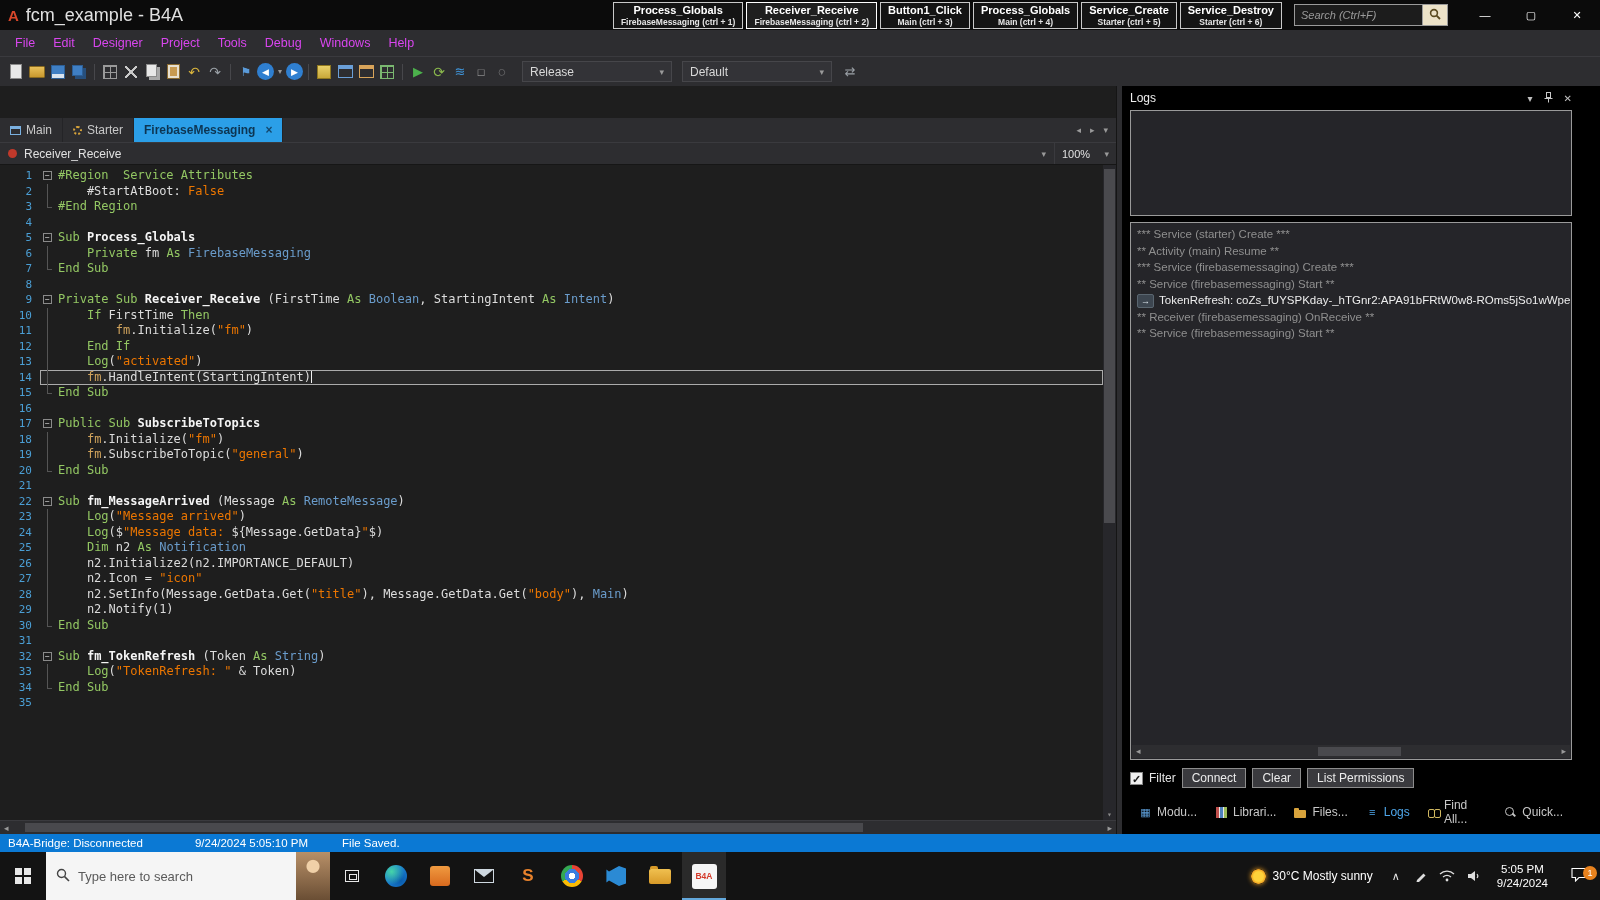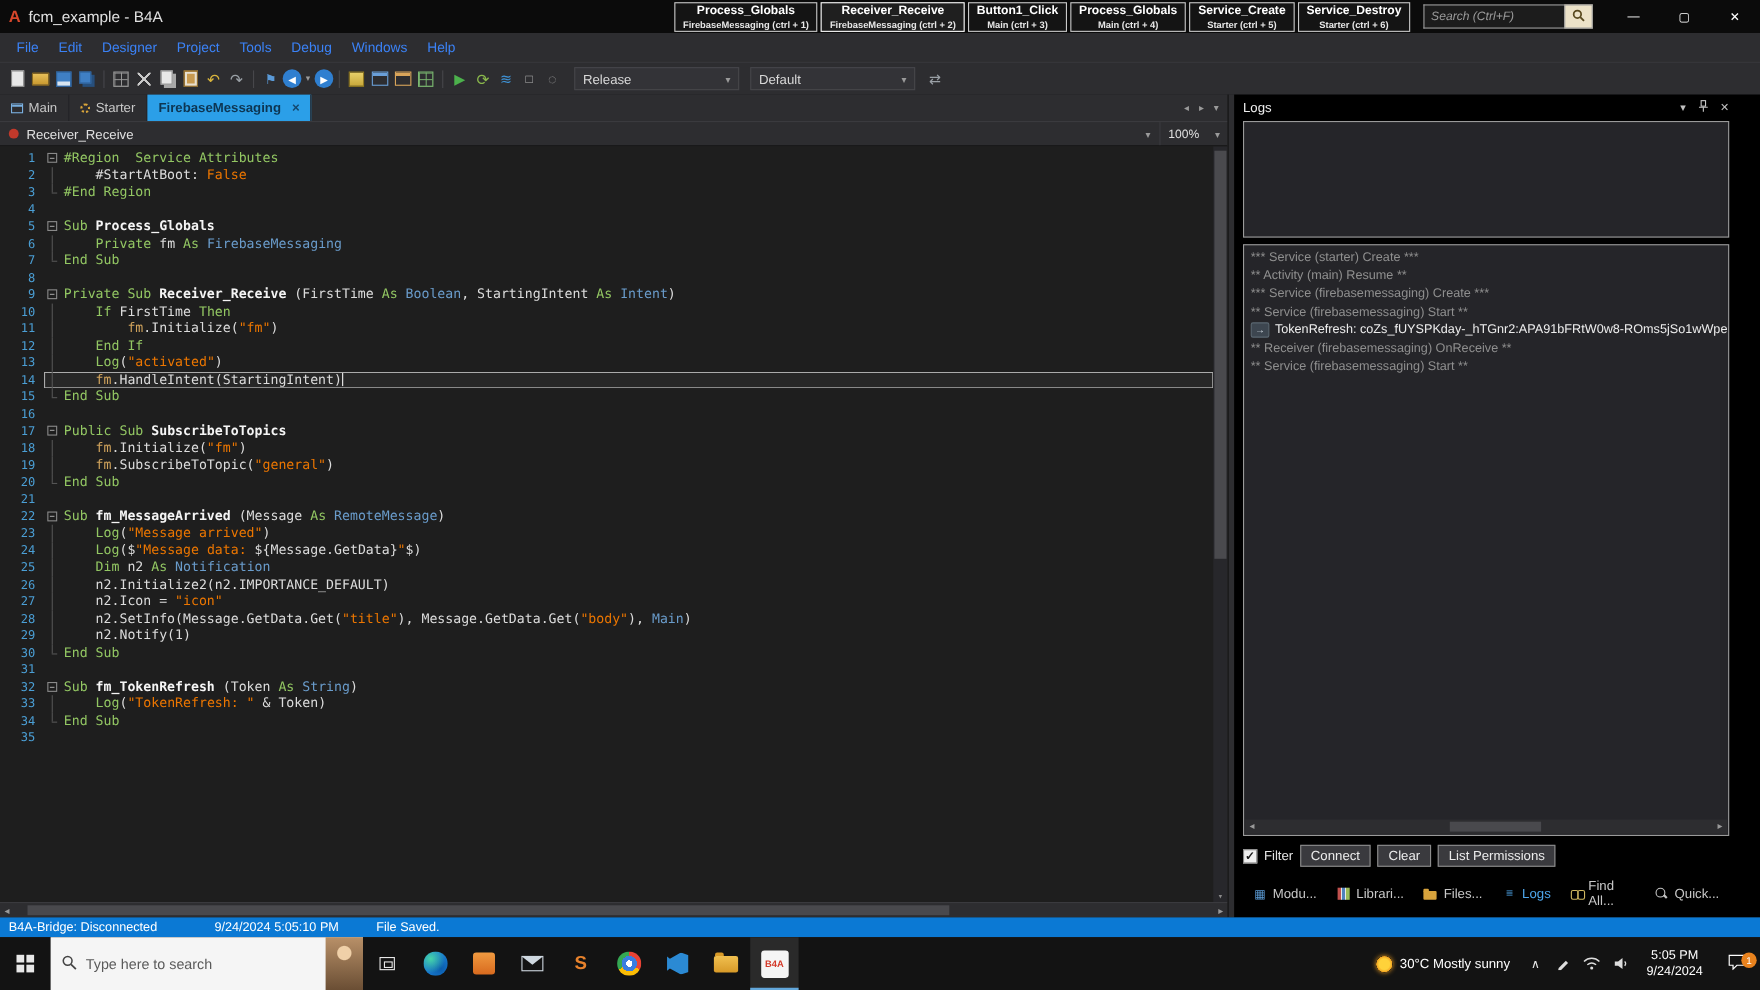--- a/index.html
+++ b/index.html
@@ -3,37 +3,37 @@
 <meta charset="utf-8">
 <style>
 *{box-sizing:border-box;margin:0;padding:0;}
 html,body{background:#000;width:1600px;height:900px;overflow:hidden;}
 body{font-family:"Liberation Sans",sans-serif;color:#ddd;font-size:12px;}
 .window{width:1600px;height:900px;display:flex;flex-direction:column;background:#1e1e1e;}
 
 
 .titlebar{height:30px;background:#0b0b0b;display:flex;align-items:center;padding-left:8px;flex:none;}
 .app-logo{color:#d8472b;font-weight:bold;font-size:15px;margin-right:7px;}
-.win-title{color:#e0e0e0;font-size:14px;white-space:nowrap;}
+.win-title{color:#e0e0e0;font-size:18px;white-space:nowrap;}
 .quick-tabs{margin-left:auto;display:flex;align-items:center;}
 .qtab{border:1px solid #c9c9c9;background:#141414;padding:1px 7px;margin-left:3px;text-align:center;cursor:default;}
 .qtab.active{border:1px solid #ffffff;background:#1f1f1f;}
 .qt-title{font-size:11px;font-weight:bold;color:#fff;line-height:13px;white-space:nowrap;}
 .qt-sub{font-size:8.5px;font-weight:bold;color:#e6e6e6;line-height:10px;white-space:nowrap;}
 .tsearch{display:flex;margin-left:12px;height:22px;}
 .tsearch input{width:128px;background:#1c1c1c;border:1px solid #9a9a9a;border-right:none;color:#bbb;font-style:italic;font-size:11px;padding:0 6px;outline:none;}
 .tsearch input::placeholder{color:#9a9a9a;}
 .tsearch-btn{width:26px;background:#ece2c8;border:1px solid #9a9a9a;display:flex;align-items:center;justify-content:center;cursor:pointer;}
 .winbtns{display:flex;margin-left:14px;height:30px;}
 .wbtn{width:46px;display:flex;align-items:center;justify-content:center;color:#fff;font-size:11px;}
 
 
 .menubar{height:26px;background:#2d2d30;display:flex;align-items:center;padding-left:6px;flex:none;}
 .menu-items{display:flex;}
-.menu-item{padding:4px 9px;font-size:12.5px;color:#3b82f6;}
+.menu-item{padding:4px 9px;font-size:12.5px;color:#d946ef;}
 
 
 .toolbar{height:30px;background:#2d2d30;border-top:1px solid #3a3a3e;display:flex;align-items:center;padding-left:6px;flex:none;}
 .tb-icons{display:flex;align-items:center;gap:1px;}
 .tbico{width:20px;height:20px;display:flex;align-items:center;justify-content:center;font-size:11px;color:#bbb;position:relative;}
 .tb-sep{width:1px;height:16px;background:#47474b;margin:0 4px;}
 .ic-new-icon::before{content:"";width:10px;height:13px;background:#e8e8e8;border:1px solid #8a8a8a;}
 .ic-open-icon::before{content:"";width:14px;height:10px;background:linear-gradient(#e8c05a,#c8982e);border:1px solid #8a6a20;border-radius:1px;}
 .ic-save-icon::before{content:"";width:12px;height:12px;background:#3f7fc4;border:1px solid #2d5f96;box-shadow:inset 0 -4px 0 #d8e4f0;}
 .ic-save-all-icon::before{content:"";width:9px;height:9px;background:#3f7fc4;border:1px solid #2d5f96;box-shadow:3px 3px 0 #274f7c;margin:-3px 0 0 -3px;}
@@ -54,21 +54,21 @@
 .ic-rerun-icon{color:#8ab84c;font-size:14px;}
 .ic-wireless-icon{color:#3f94d8;font-size:13px;}
 .ic-stop-icon{color:#b0b0b0;font-size:11px;}
 .ic-clean-icon{color:#b0b0b0;font-size:13px;}
 .ic-config-switch-icon{color:#9aa0a6;font-size:13px;margin-left:8px;}
 .combo{width:150px;height:21px;background:#333337;border:1px solid #46464a;color:#d8d8d8;font-size:12px;display:flex;align-items:center;padding:0 7px;margin-left:10px;}
 .combo .arrow{margin-left:auto;color:#9a9a9a;font-size:9px;}
 
 
 .main-row{flex:1;display:flex;min-height:0;}
-.editor-col{flex:1;display:flex;flex-direction:column;min-width:0;}
+.editor-col{flex:1;display:flex;flex-direction:column;min-width:0;margin-top:32px;}
 
 
 .tabstrip{height:24px;background:#2d2d30;display:flex;align-items:stretch;flex:none;}
 .tabs-wrap{display:flex;align-items:stretch;}
 .tab{display:flex;align-items:center;gap:5px;padding:0 10px;font-size:12px;color:#c8c8c8;border-right:1px solid #242427;}
 .tab.active{background:#2b9fe8;color:#0d3552;font-weight:bold;}
 .tab-close{margin-left:5px;font-size:12px;color:#14486e;}
 .tab-icon{display:inline-block;}
 .tab-icon.window-icon{width:11px;height:9px;border:1px solid #7ab0e0;box-shadow:inset 0 2px 0 #7ab0e0;}
 .tab-icon.service-icon{width:9px;height:9px;border:2px dotted #d8a43a;border-radius:50%;}

